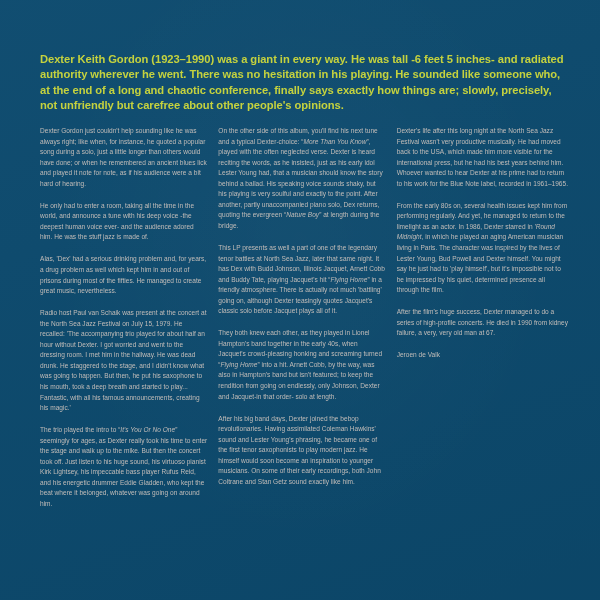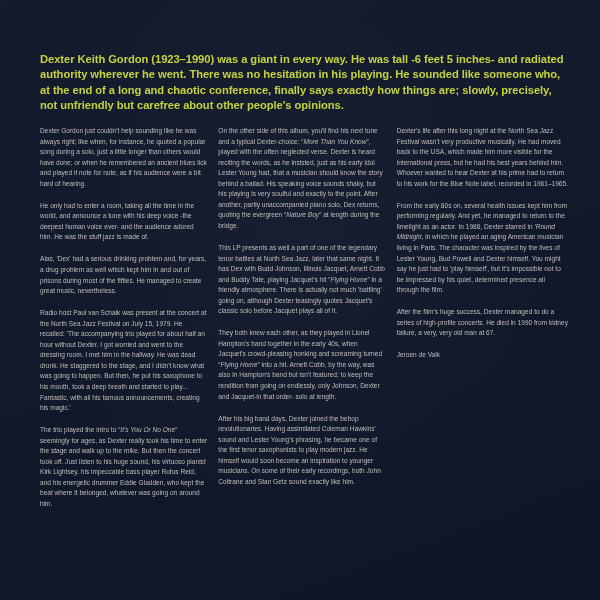--- a/index.html
+++ b/index.html
@@ -60,21 +60,21 @@
     text-align: left;
   }
   .col p.sig {
     margin-top: 3px;
   }
   em { font-style: italic; }
 </style>
 </head>
 <body>
 
-<div class="sleeve" style="background: #0f172a;">
+<div class="sleeve" style="background: #0c4a6e;">
 
   <div class="grain"></div>
 
   <p class="headline" style="color: rgb(197, 210, 62);">Dexter Keith Gordon (1923–1990) was a giant in every way. He was tall -6 feet 5 inches- and radiated authority wherever he went. There was no hesitation in his playing. He sounded like someone who, at the end of a long and chaotic conference, finally says exactly how things are; slowly, precisely, not unfriendly but carefree about other people's opinions.</p>
 
   <div class="columns">
 
     <div class="col">
       <p style="color: rgb(195, 189, 185);">Dexter Gordon just couldn't help sounding like he was always right; like when, for instance, he quoted a popular song during a solo, just a little longer than others would have done; or when he remembered an ancient blues lick and played it note for note, as if his audience were a bit hard of hearing.</p>
       <p style="color: rgb(195, 189, 185);">He only had to enter a room, taking all the time in the world, and announce a tune with his deep voice -the deepest human voice ever- and the audience adored him. He was the stuff jazz is made of.</p>

